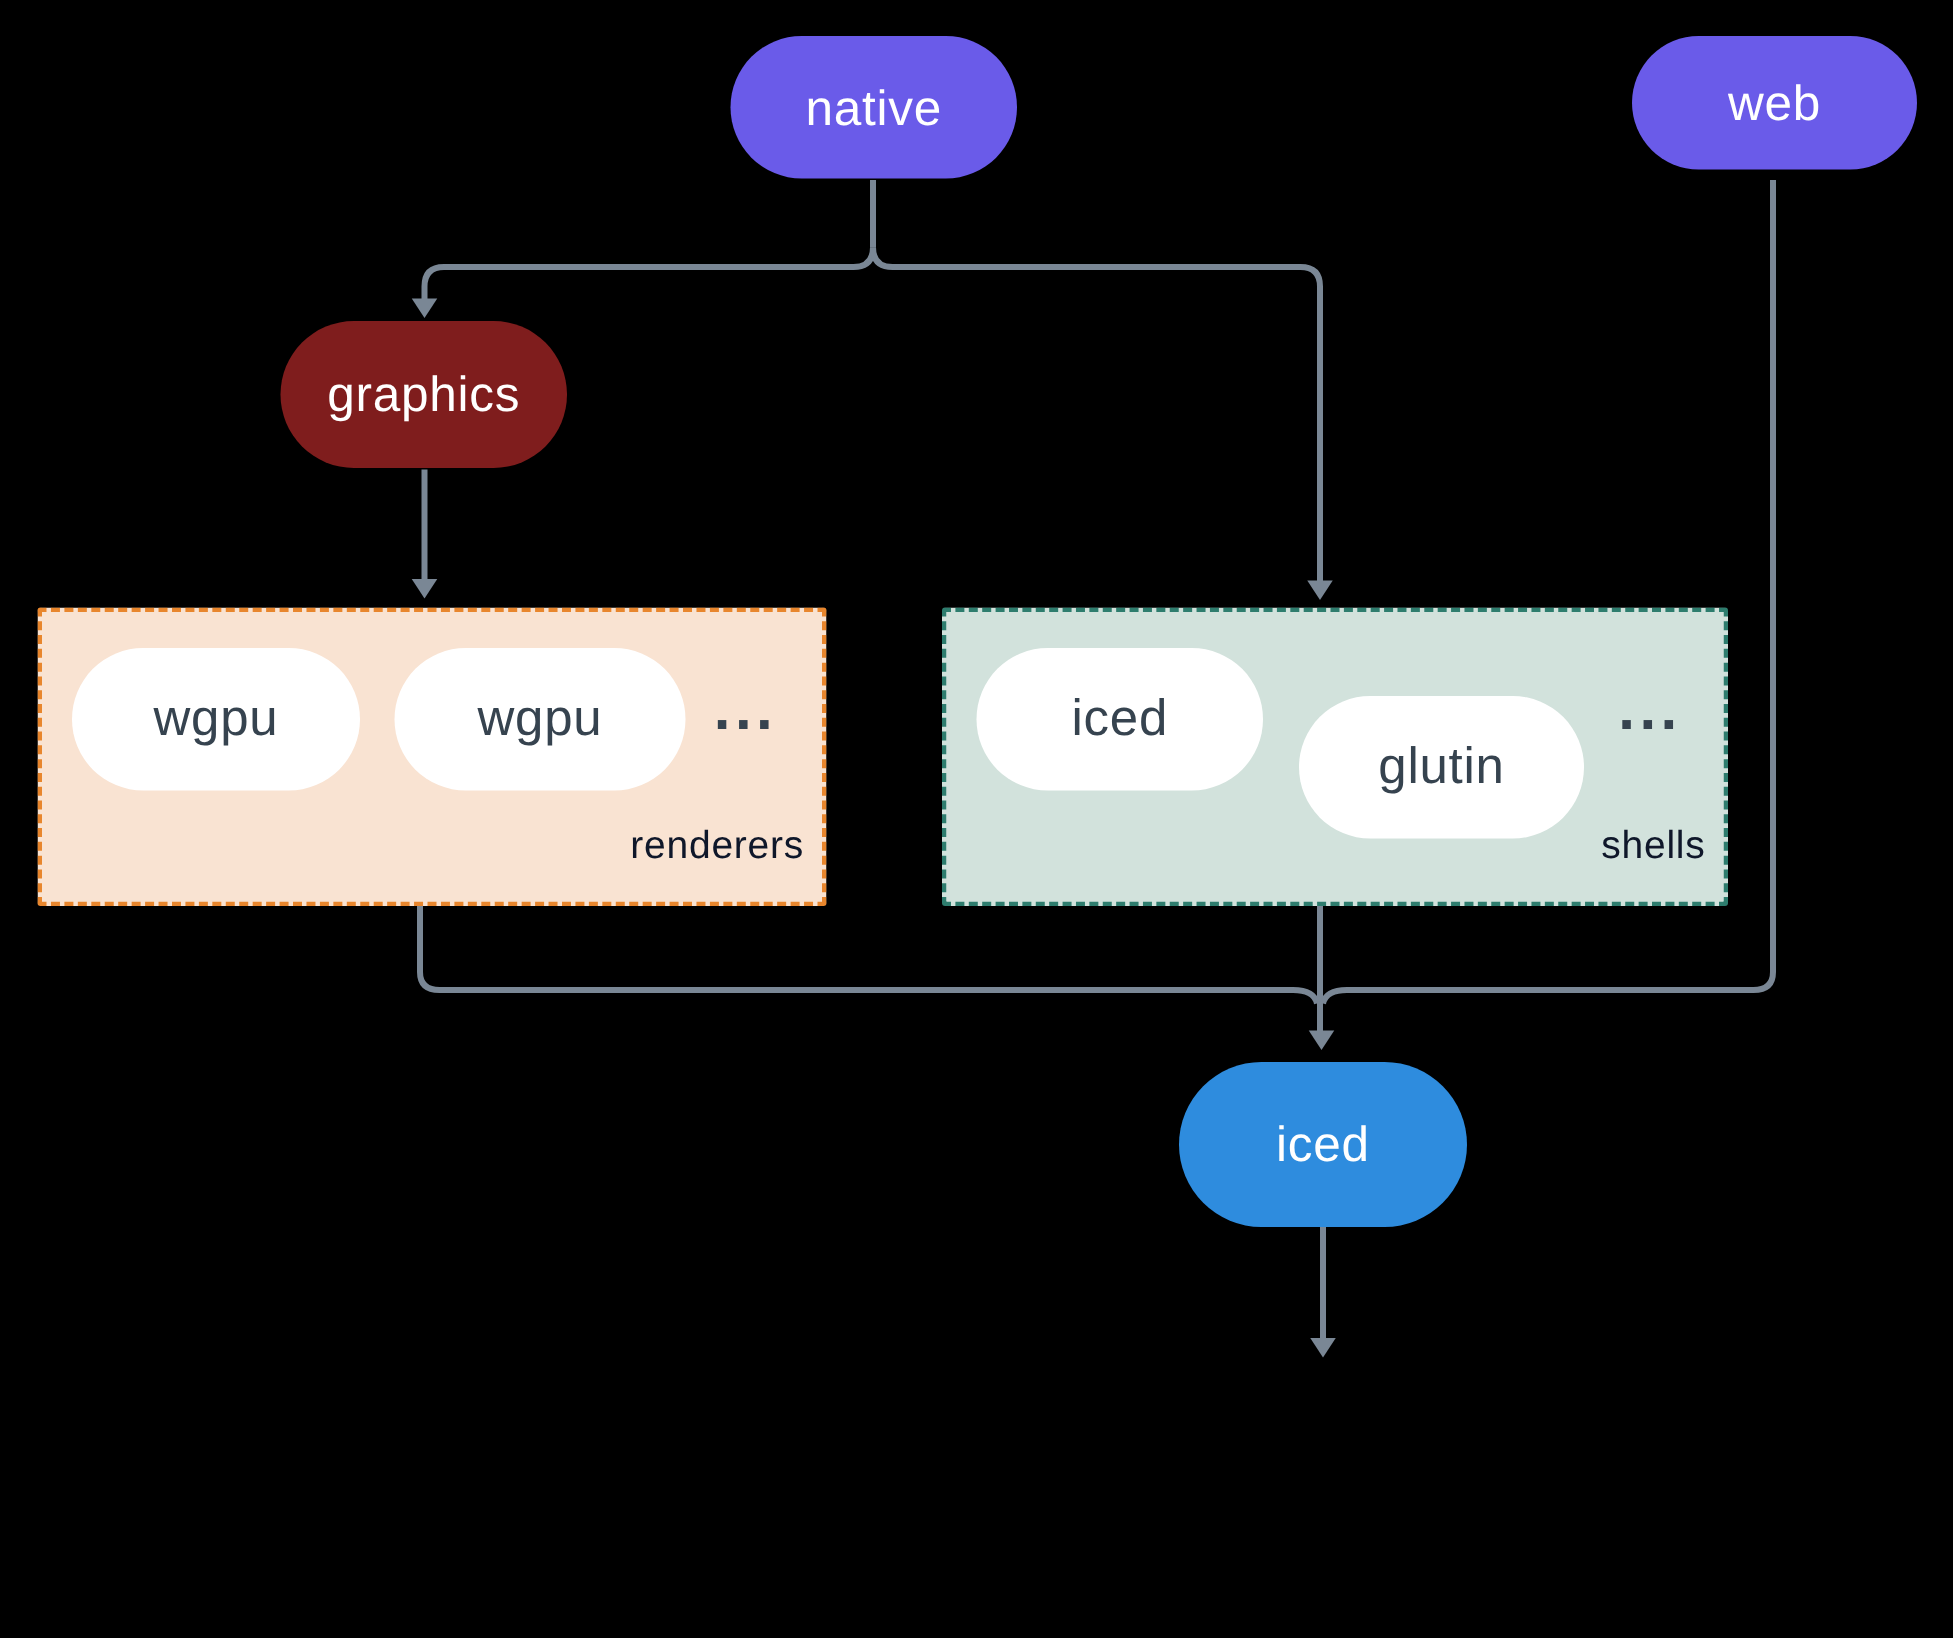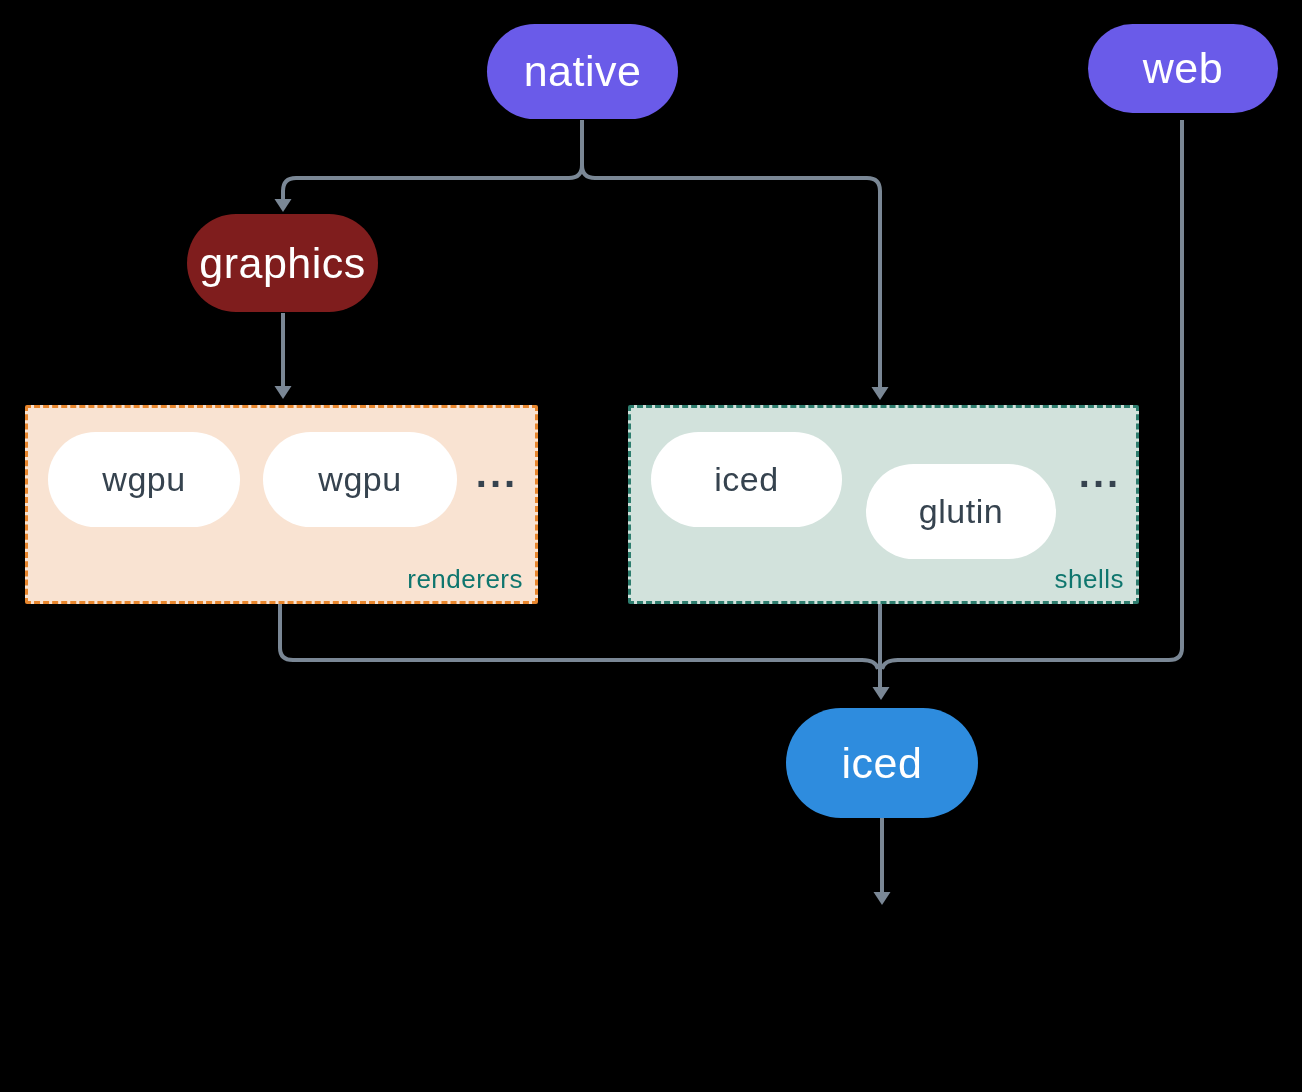--- a/index.html
+++ b/index.html
@@ -22,41 +22,42 @@
     height: 1092px;
     z-index: 0;
   }
   .pill {
     position: absolute;
     display: flex;
     align-items: center;
     justify-content: center;
     border-radius: 60px;
     z-index: 2;
-    font-size: 43px;
+    font-size: 33px;
     letter-spacing: 0.5px;
   }
   .pill.colored { color: #ffffff; }
   .pill.purple  { background: #6A5BE9; }
   .pill.orange  { background: #7f1d1d; }
   .pill.blue    { background: #2E8CDE; }
   .pill.white   {
     background: #ffffff;
     color: #36434F;
     font-size: 34px;
   }
   .node-native   { left: 487px; top: 24px;  width: 191px; height: 95px; }
   .node-web      { left: 1088px; top: 24px; width: 190px; height: 89px; }
   .node-graphics { left: 187px; top: 214px; width: 191px; height: 98px; }
   .node-iced     { left: 786px; top: 708px; width: 192px; height: 110px; }
 
   .group {
     position: absolute;
     z-index: 1;
     border-radius: 2px;
+    padding-left: 13px;
   }
   .group-renderers {
     left: 25px; top: 405px;
     width: 507px; height: 193px;
     background: #F9E3D2;
     border: 3px dashed #E8862D;
   }
   .group-shells {
     left: 628px; top: 405px;
     width: 505px; height: 193px;
@@ -78,22 +79,22 @@
     color: #36434F;
     font-size: 40px;
     font-weight: 700;
     letter-spacing: 3px;
     line-height: 0;
     padding-bottom: 14px;
     box-sizing: border-box;
   }
   .group-label {
     position: absolute;
-    right: 12px; bottom: 6px;
-    color: #0f766e;
+    right: 12px; bottom: 22px;
+    color: #0f172a;
     font-size: 26px;
     letter-spacing: 0.5px;
   }
   .appbox {
     position: absolute;
     left: 719px; top: 912px;
     width: 324px; height: 154px;
     box-sizing: border-box;
     background: #D3E4F5;
     border: 3px solid #2E86D8;

